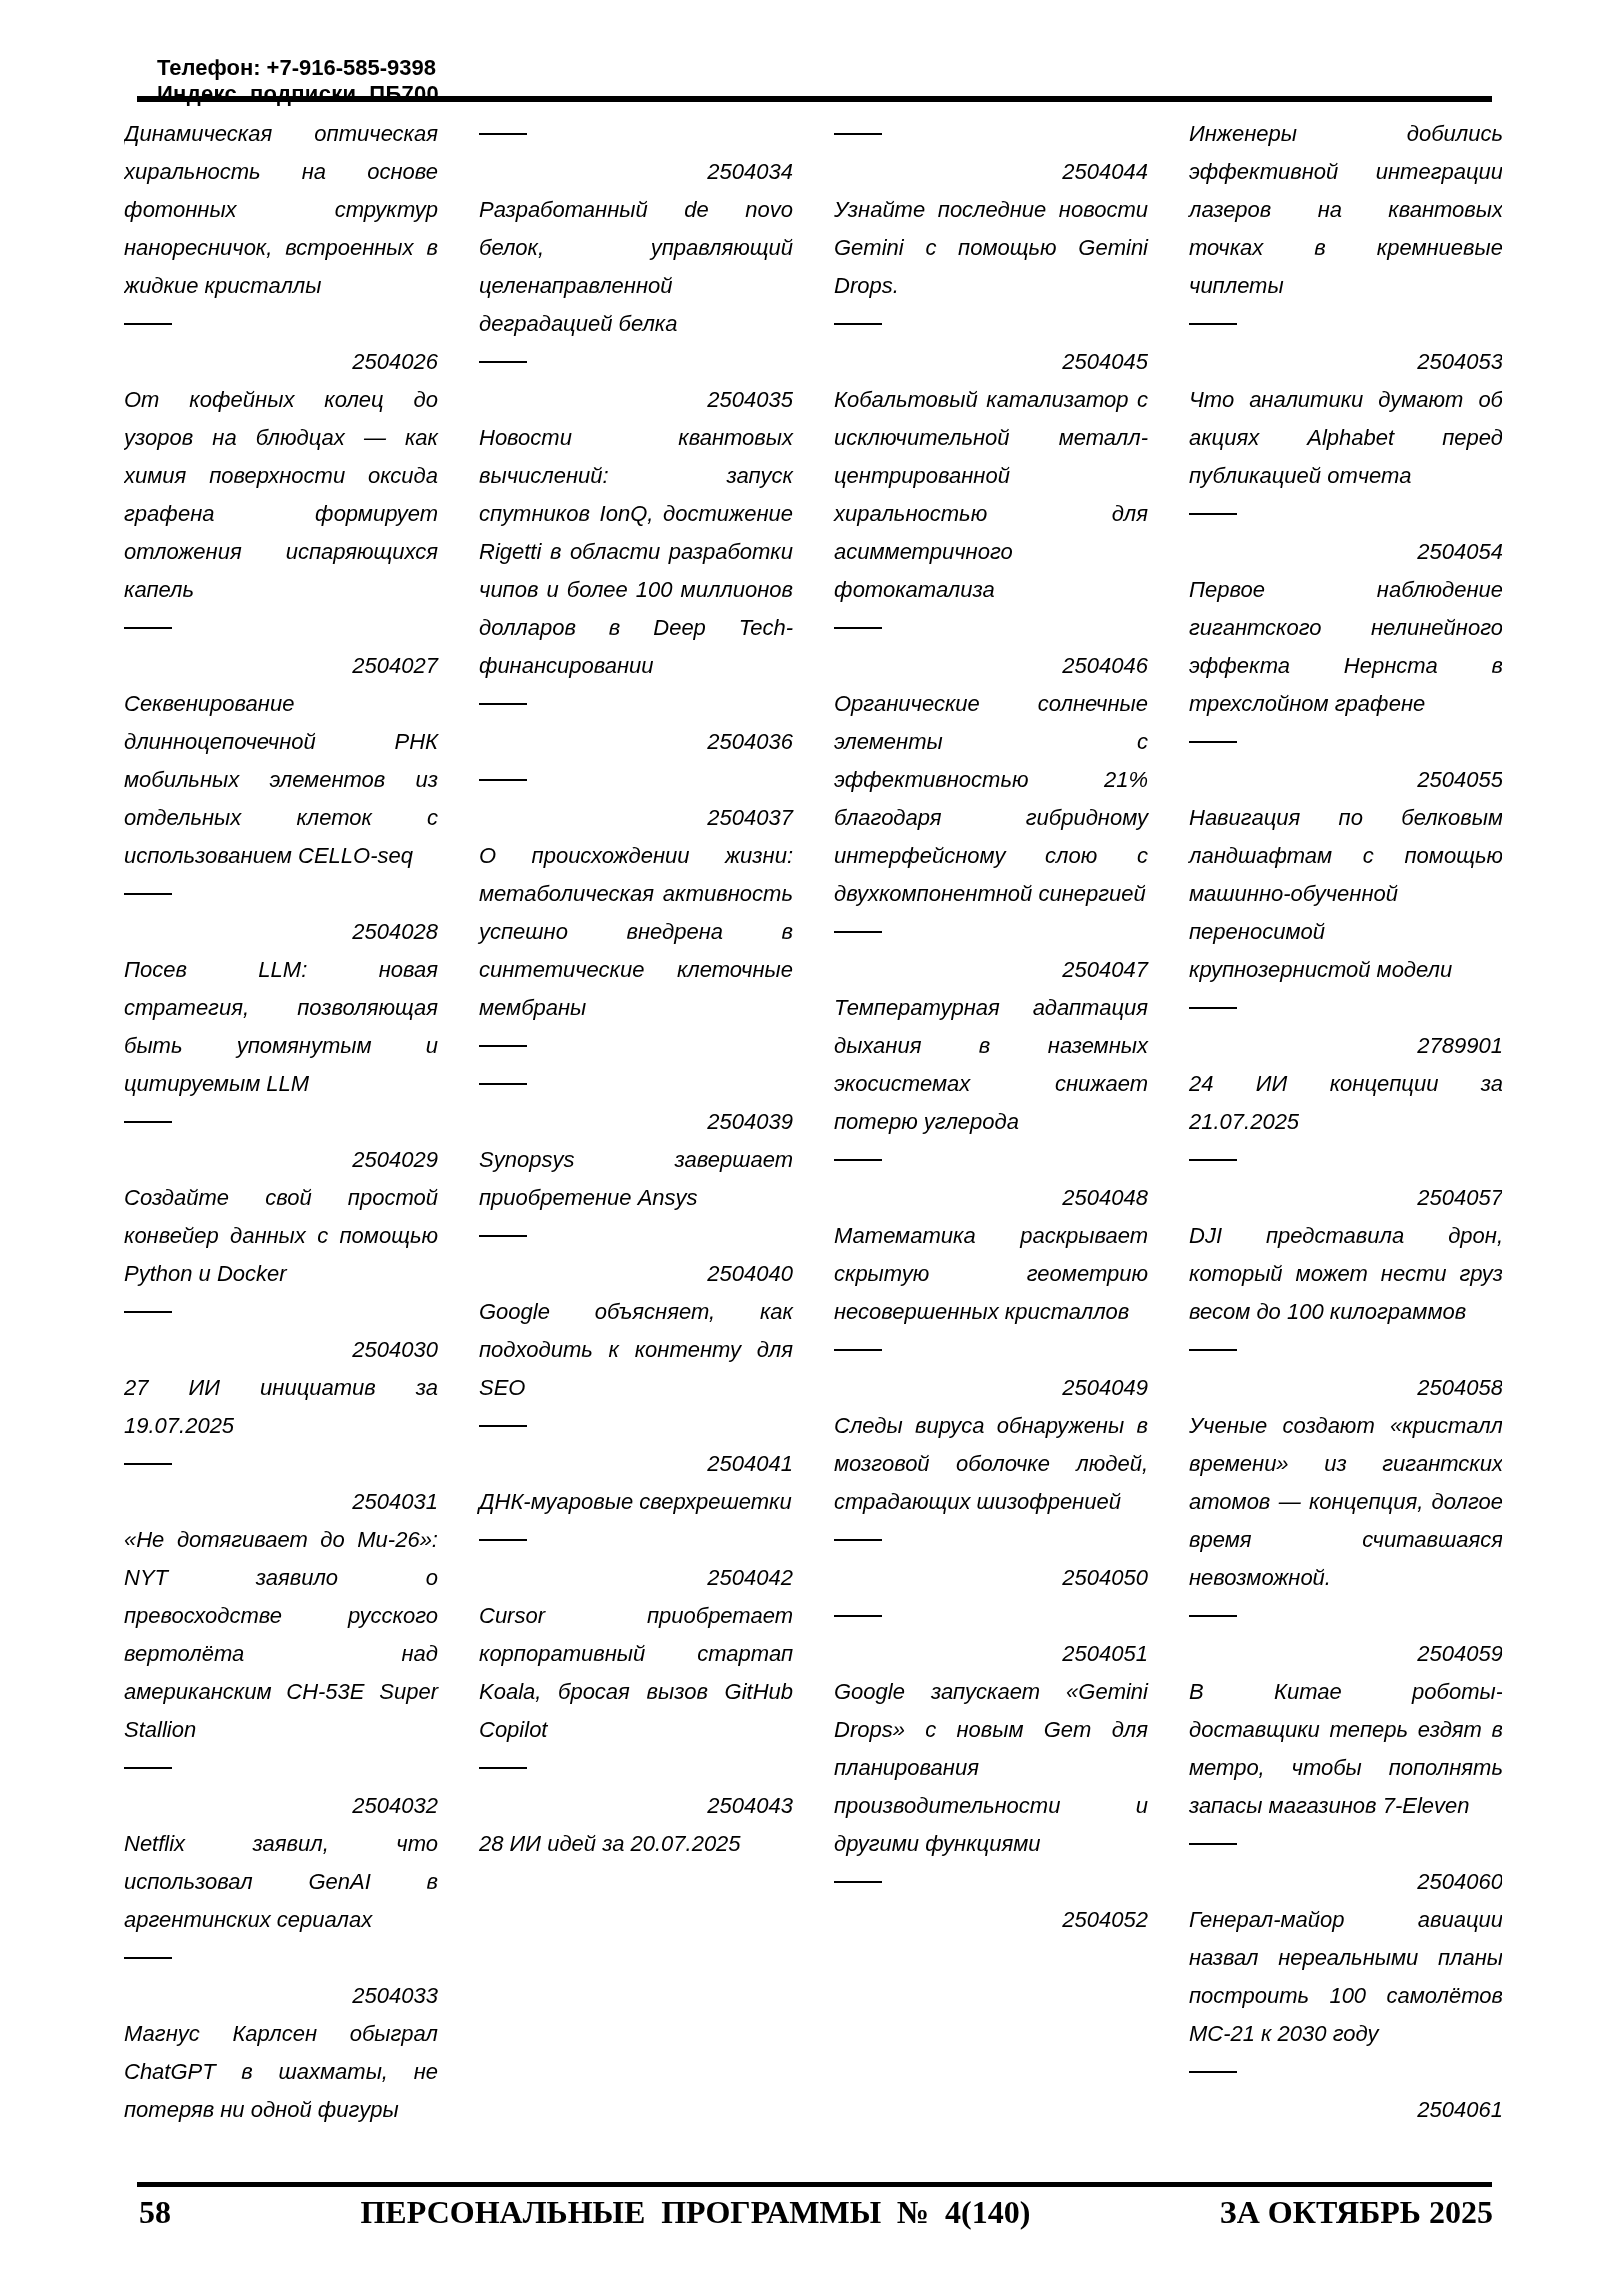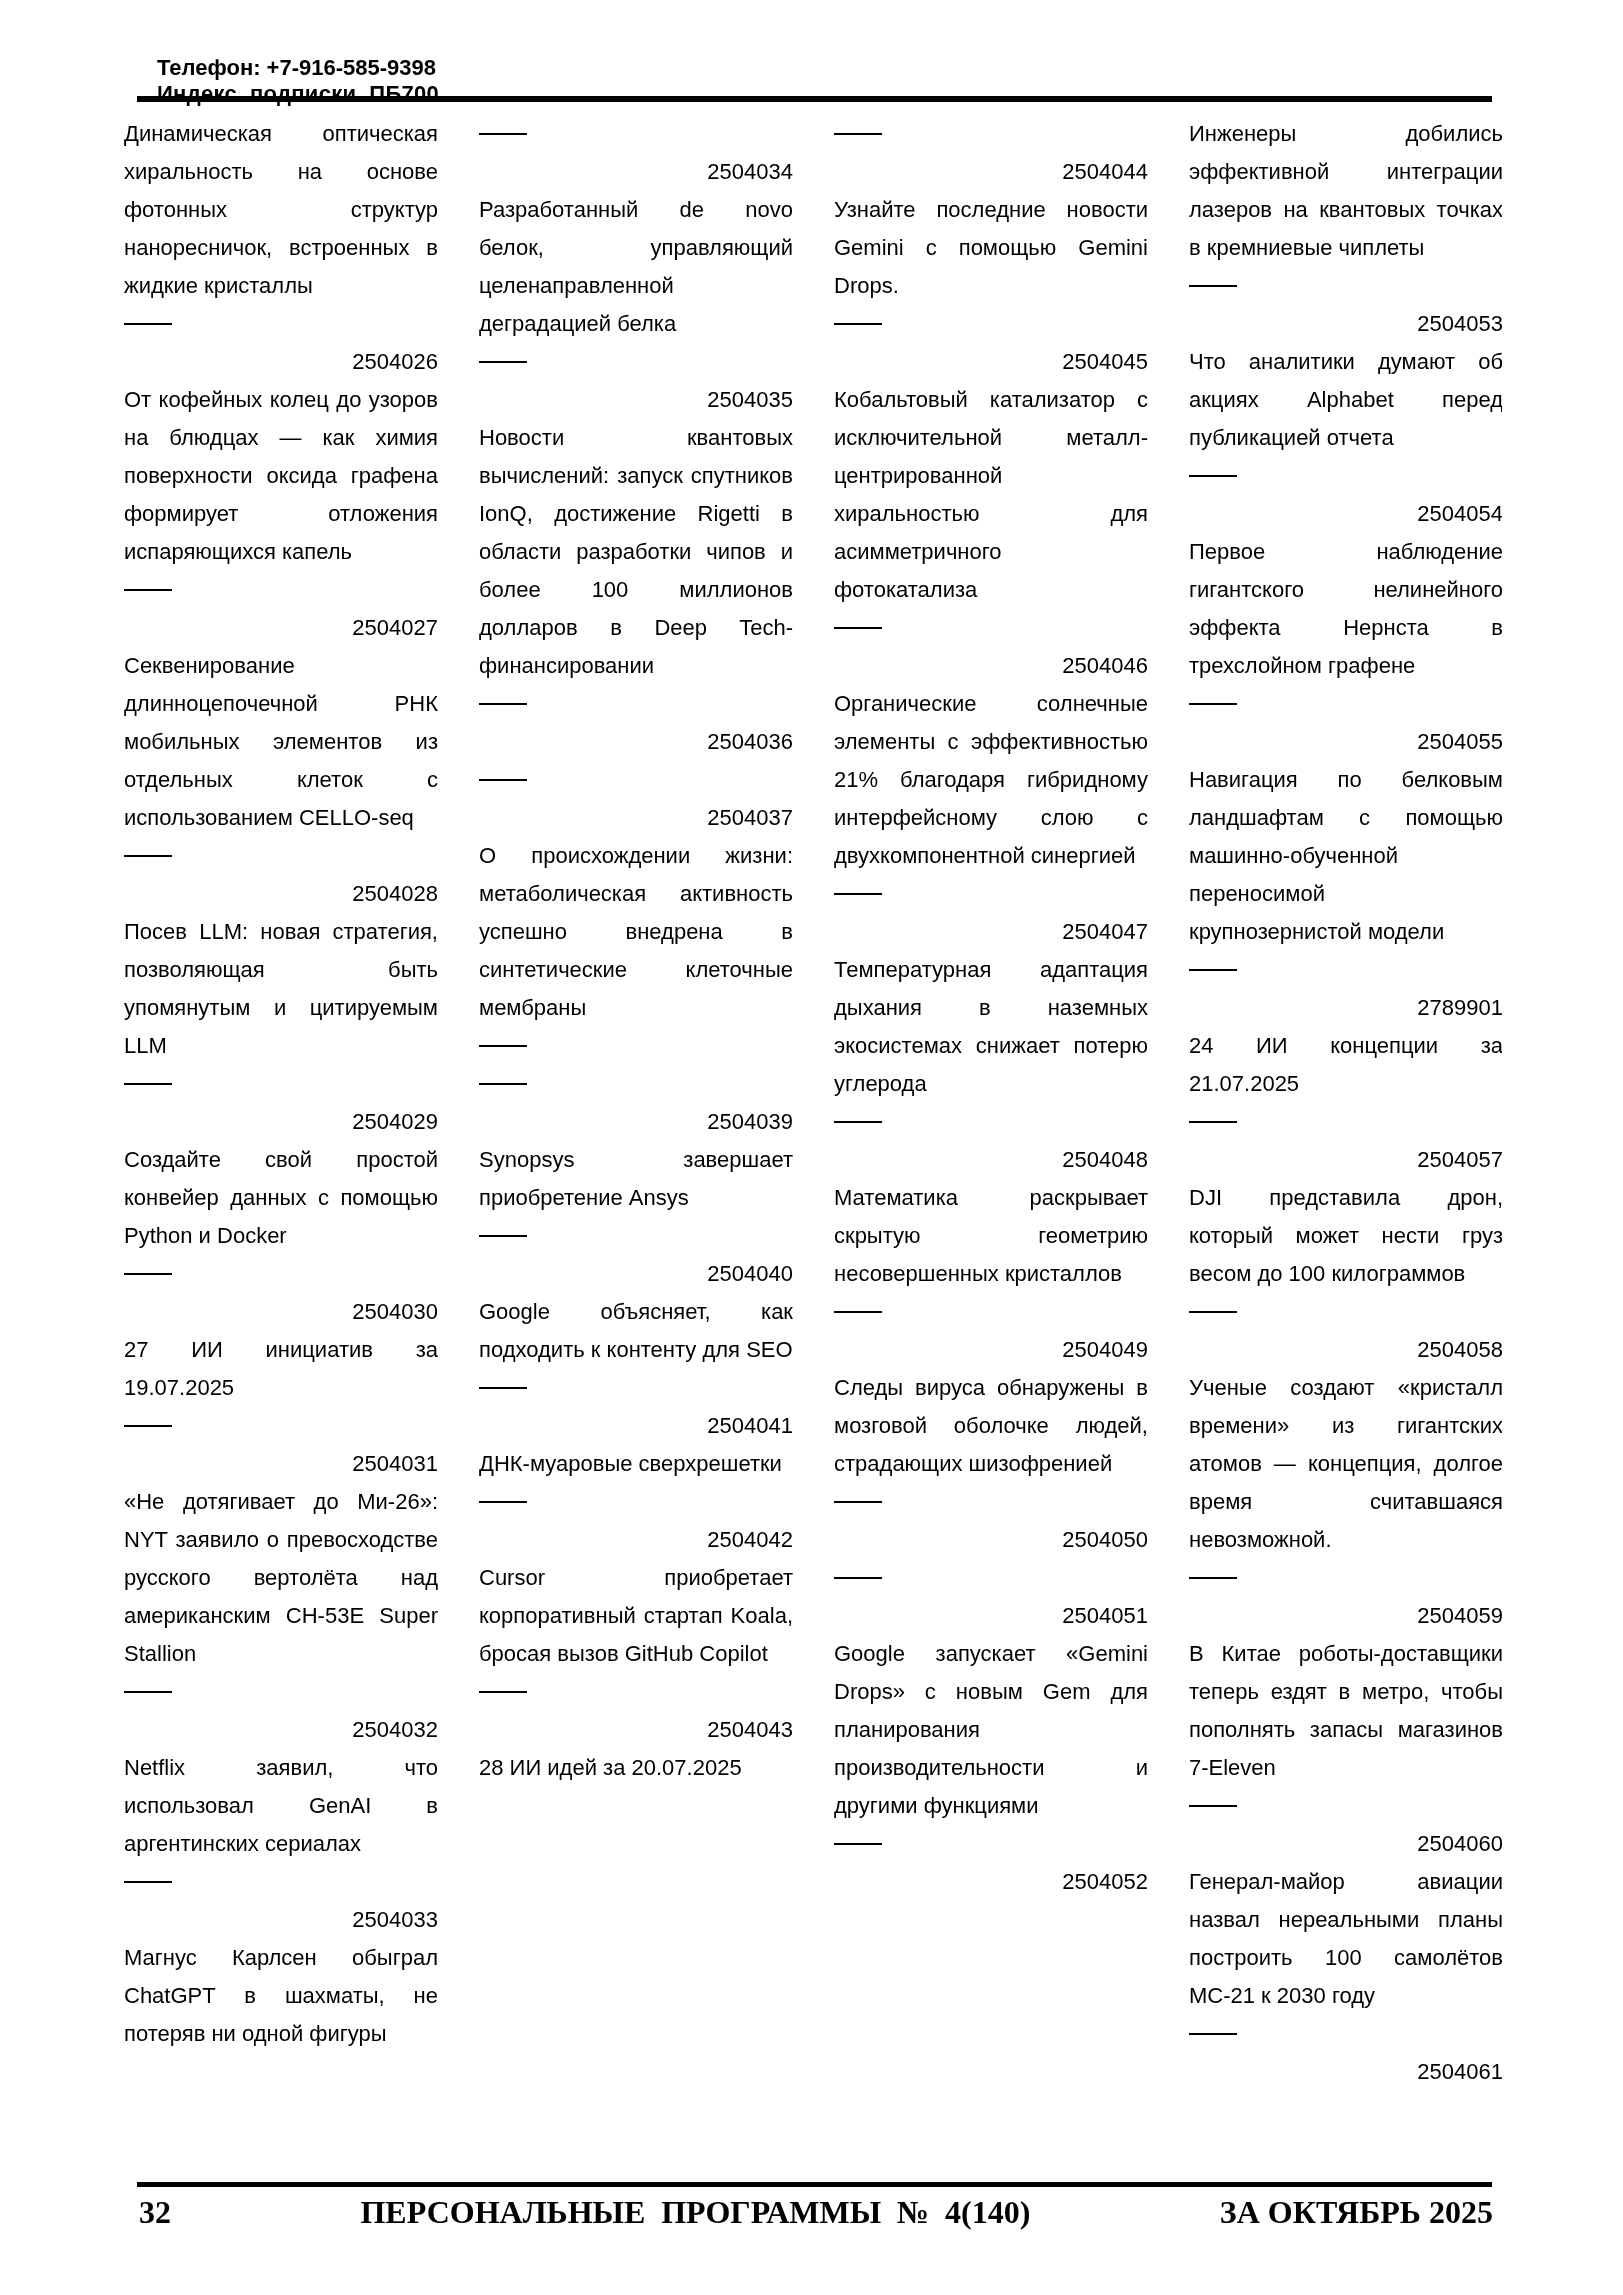--- a/index.html
+++ b/index.html
@@ -43,20 +43,21 @@
     height: 2062px;
     display: flex;
     gap: 41px;
     overflow: hidden;
   }
   .col {
     width: 314px;
     flex: 0 0 314px;
     font-size: 22px;
     line-height: 38px;
+    font-style: italic;
   }
   .entry-id { text-align: right; }
   .entry-title { text-align: justify; }
   .sep {
     height: 38px;
     display: flex;
     align-items: center;
   }
   .sep-line {
     display: inline-block;
@@ -357,19 +358,19 @@
         </div>
         <div class="entry">
           <div class="entry-id">2504061</div>
         </div>
       </div>
     </div>
 
   <div class="footer-rule"></div>
 
   <div class="footer">
-    <span class="page-number">32</span>
+    <span class="page-number">58</span>
     <span class="magazine-title">ПЕРСОНАЛЬНЫЕ ПРОГРАММЫ  № 4(140)</span>
     <span class="issue-period">ЗА ОКТЯБРЬ 2025</span>
   </div>
 
 </div>
 
 
 </body></html>

